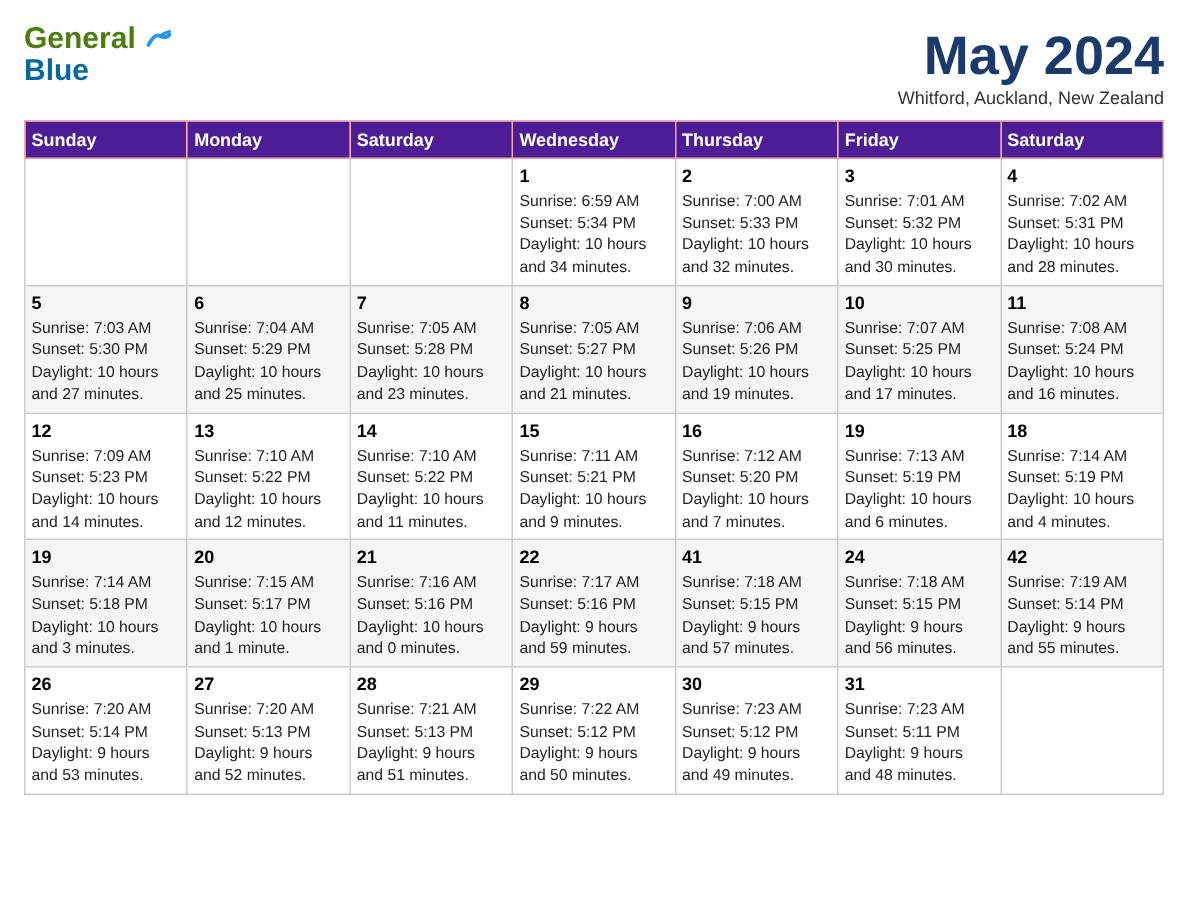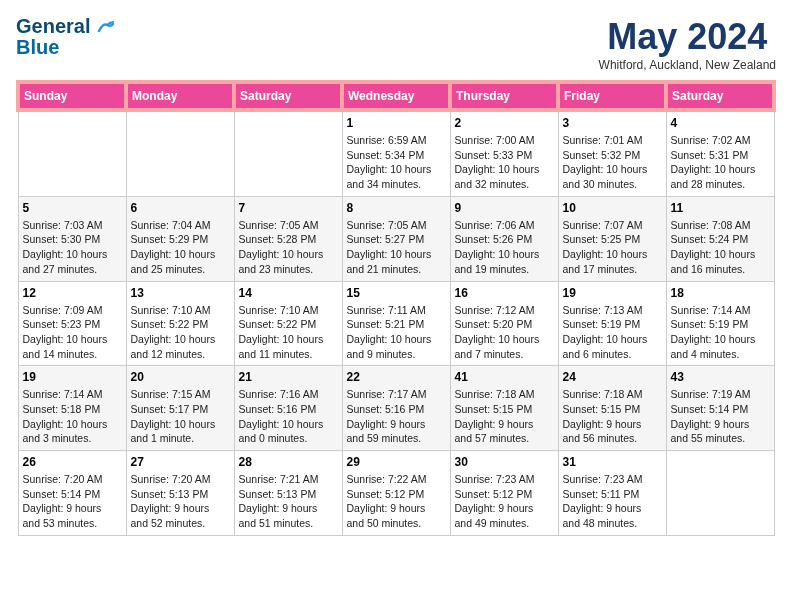--- a/index.html
+++ b/index.html
@@ -15,43 +15,43 @@
       justify-content: space-between;
       align-items: flex-start;
       margin-bottom: 8px;
     }
     .logo {
       display: flex;
       flex-direction: column;
       align-items: flex-start;
     }
     .title-block {
-      text-align: center;
+      text-align: right;
     }
     .month-year {
       font-size: 36px;
       font-weight: bold;
       color: #1a3a6b;
     }
     .location {
       font-size: 12px;
       color: #333;
     }
     .calendar {
       width: 100%;
       border-collapse: collapse;
       font-size: 11px;
     }
     .calendar th {
-      background: #ec4899;
+      background: #4c1d95;
       color: #fff;
       padding: 5px 4px;
       text-align: left;
       font-size: 12px;
-      border: 4px solid #fca5a5;
+      border: 1px solid #fca5a5;
     }
     .calendar td {
       border: 1px solid #ccc;
       vertical-align: top;
       padding: 4px;
       width: 108px;
       min-height: 80px;
       background: #fff;
     }
     .calendar tr:nth-child(even) td {
@@ -74,21 +74,21 @@
     .row-odd td { background: #fff; }
     .row-even td { background: #f0f0f0; }
   </style>
 </head>
 <body>
 
 <div class="header">
   <div class="logo">
     <div style="display:flex;align-items:center;gap:2px;">
       <div style="font-size:20px;font-weight:bold;color:#1a3a6b;line-height:1;">
-        <span style="color:#0c4a6e;">General</span>
+        <span style="color:#4d7c0f;">General</span>
         <svg width="18" height="14" viewBox="0 0 18 14" style="vertical-align:middle;margin-left:1px;">
           <path d="M2 10 Q6 2 10 4 Q14 6 16 3" stroke="#2196F3" stroke-width="2.5" fill="none" stroke-linecap="round"></path>
           <path d="M10 4 Q12 2 16 1" stroke="#2196F3" stroke-width="2" fill="none" stroke-linecap="round"></path>
         </svg>
       </div>
     </div>
     <div style="font-size:20px;font-weight:bold;color:#0369a1;line-height:1.1;">Blue</div>
   </div>
   <div class="title-block">
     <div class="month-year">May 2024</div>
@@ -209,21 +209,21 @@
         </td>
         <td>
           <span class="day-num">41</span>
           <div class="day-detail">Sunrise: 7:18 AM<br>Sunset: 5:15 PM<br>Daylight: 9 hours<br>and 57 minutes.</div>
         </td>
         <td>
           <span class="day-num">24</span>
           <div class="day-detail">Sunrise: 7:18 AM<br>Sunset: 5:15 PM<br>Daylight: 9 hours<br>and 56 minutes.</div>
         </td>
         <td>
-          <span class="day-num">43</span>
+          <span class="day-num">42</span>
           <div class="day-detail">Sunrise: 7:19 AM<br>Sunset: 5:14 PM<br>Daylight: 9 hours<br>and 55 minutes.</div>
         </td>
       </tr>
       <tr class="row-odd">
         <td>
           <span class="day-num">26</span>
           <div class="day-detail">Sunrise: 7:20 AM<br>Sunset: 5:14 PM<br>Daylight: 9 hours<br>and 53 minutes.</div>
         </td>
         <td>
           <span class="day-num">27</span>

